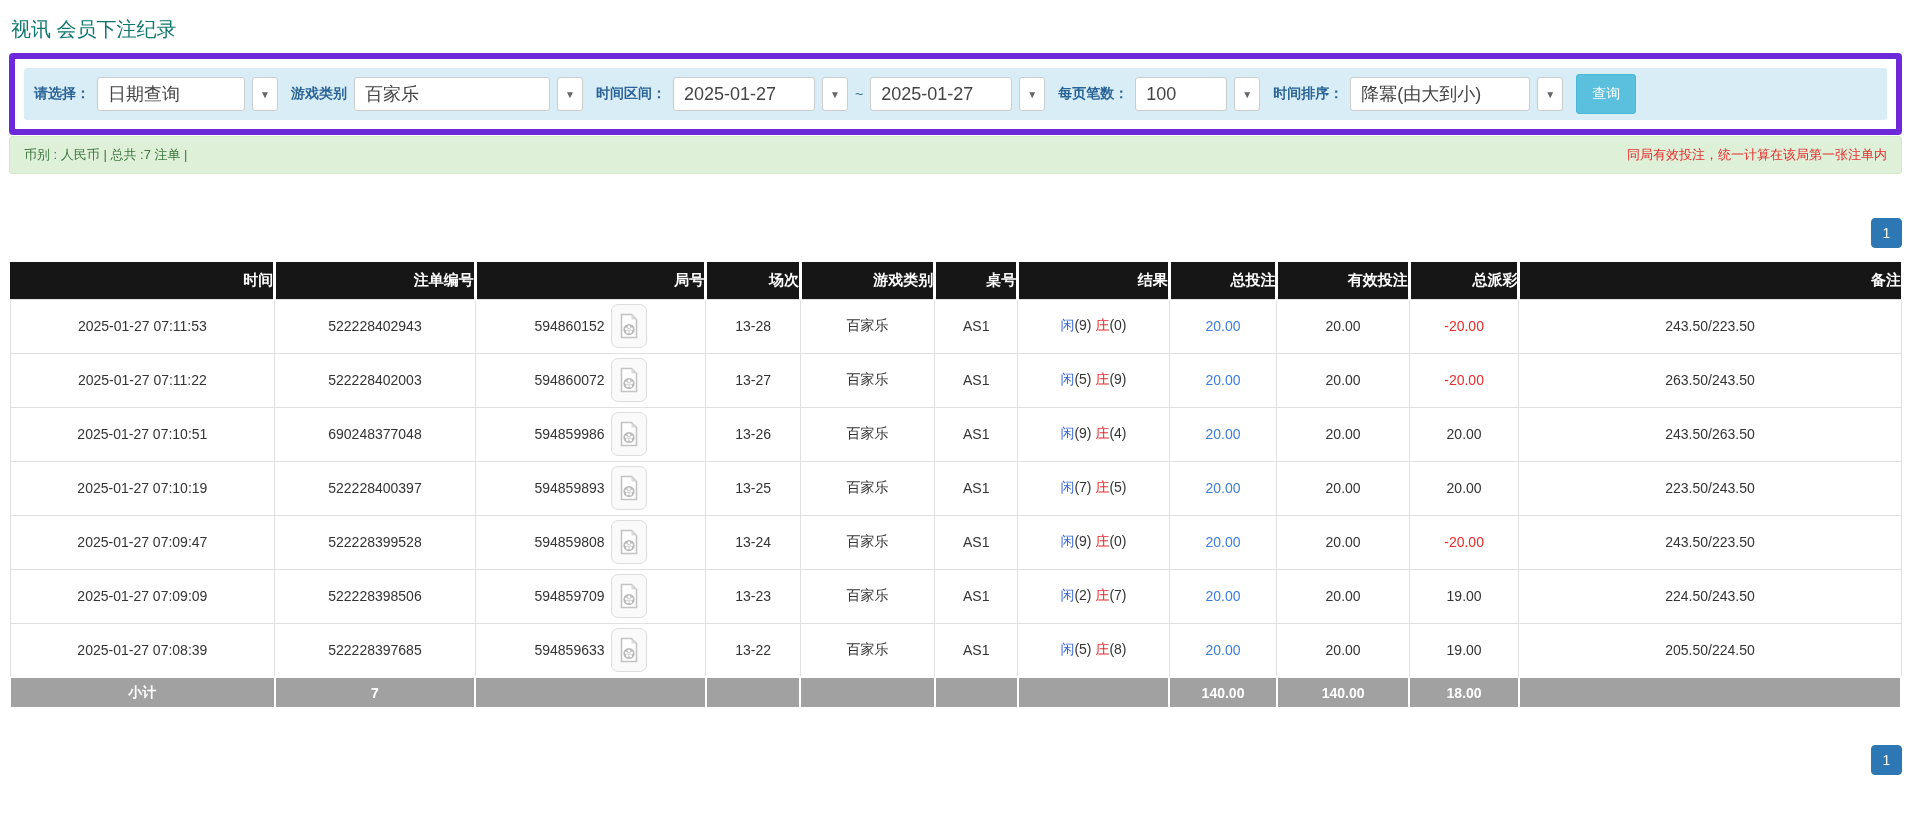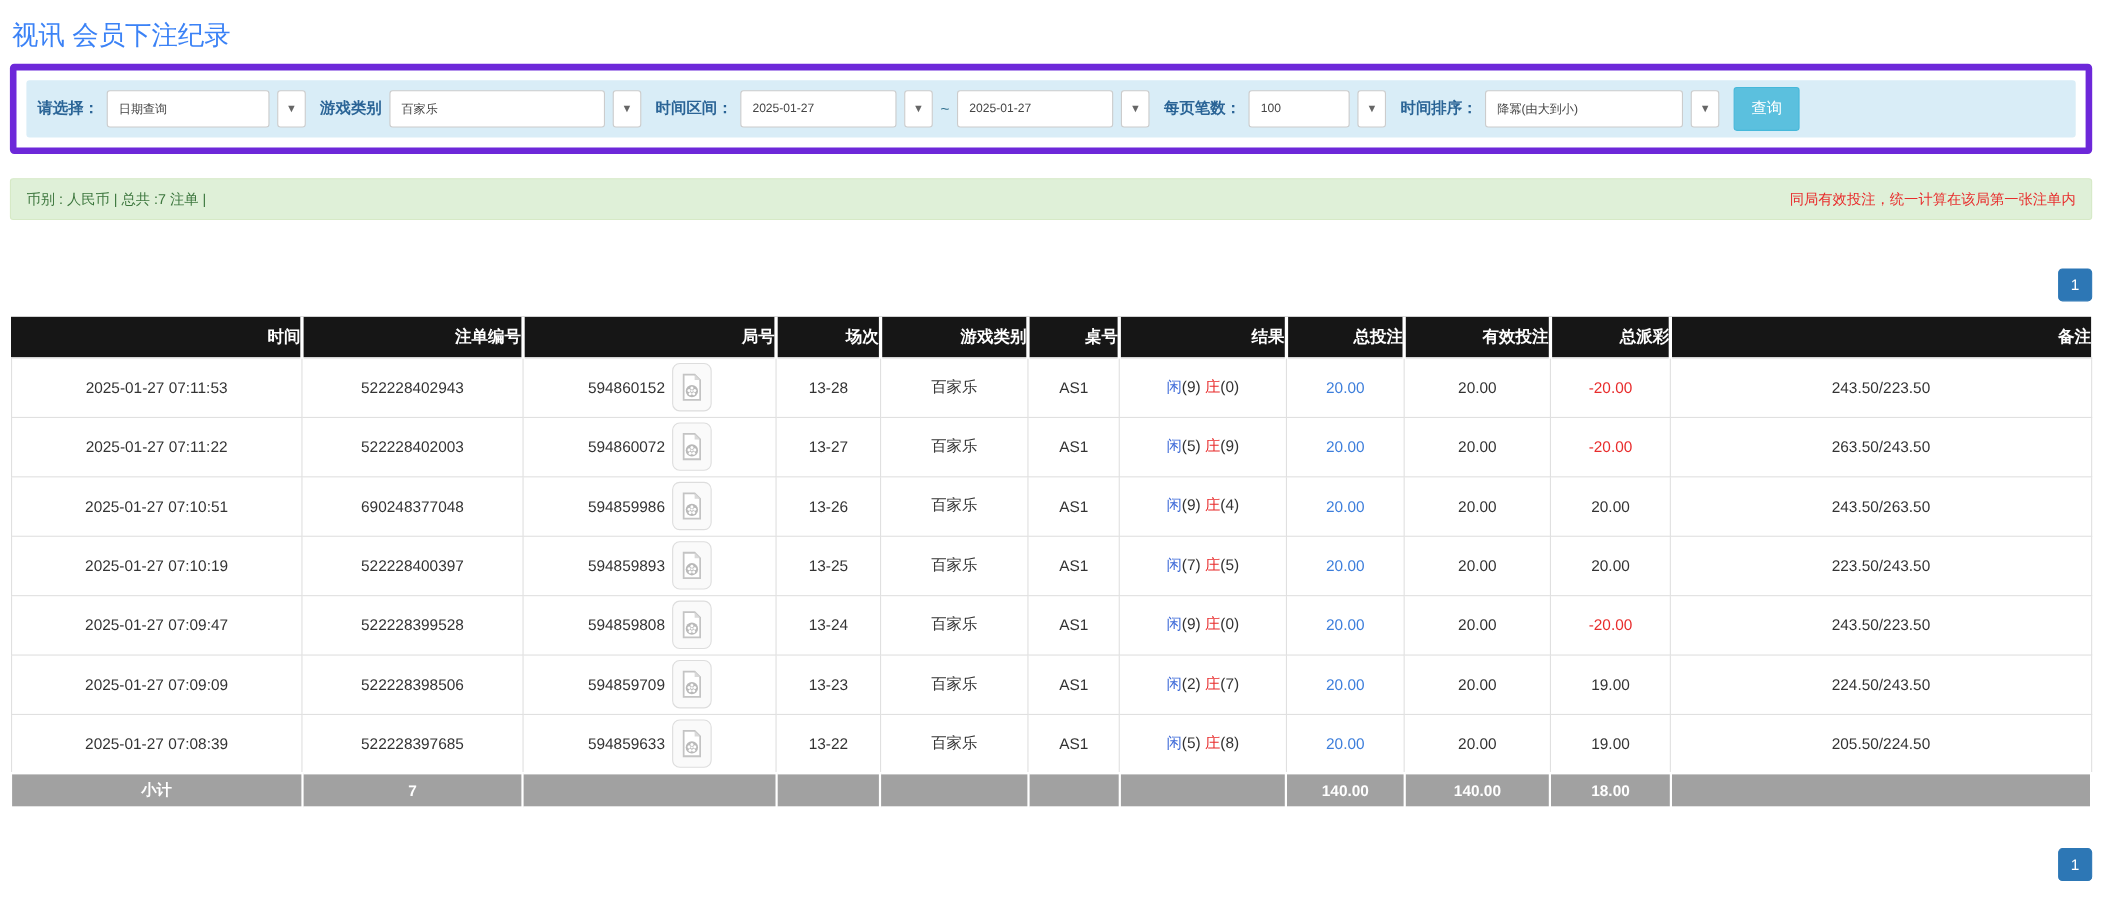--- a/index.html
+++ b/index.html
@@ -8,52 +8,52 @@
     --search_btn:#5bc0de; --filter_bg:#d9edf7; --label_blue:#2a6496;
     --success_bg:#dff0d8; --success_text:#3c763d; --warn_red:#e82c2c;
     --footer_bg:#a1a1a1;
   }
   *{box-sizing:border-box; margin:0; padding:0;}
   body{
     width:1911px; height:829px; overflow:hidden; background:#fff;
     font-family:"Liberation Sans","DejaVu Sans",sans-serif; color:#333;
     padding:16px 9px 0 9px;
   }
-  .page-title{font-size:24px; font-weight:400; color:#3b82f6; padding-left:2px;}
+  .page-title{font-size:20px; font-weight:400; color:#0f766e; padding-left:2px;}
 
   
   .filter-panel{
     margin-top:10px; border:6px solid #6d28d9; border-radius:4px;
     padding:9px; background:#fff;
   }
   .filter-strip{
     background:var(--filter_bg); border-radius:3px; padding:8px 10px;
     display:flex; align-items:center; gap:7px; height:52px;
   }
   .f-label{font-size:14px; font-weight:bold; color:var(--label_blue); white-space:nowrap; margin-left:6px;}
   .sel,.inp{
     background:#fff; border:1px solid #ccc; border-radius:3px; height:34px;
-    display:flex; align-items:center; padding:0 10px; font-size:11px; color:#444;
+    display:flex; align-items:center; padding:0 10px; font-size:18px; color:#444;
     white-space:nowrap;
   }
   .addon{
     background:#fff; border:1px solid #ccc; border-radius:3px; height:34px; width:26px;
     display:flex; align-items:center; justify-content:center; color:#666; font-size:10px;
   }
   .w-mode{width:148px;} .w-game{width:196px;} .w-date{width:142px;}
   .w-size{width:92px;} .w-sort{width:180px;}
   .tilde{color:#31708f; font-size:14px;}
   .search-btn{
     background:var(--search_btn); color:#fff; border:1px solid #46b8da; border-radius:3px;
     height:40px; padding:0 15px; font-size:14px; margin-left:6px; cursor:pointer;
   }
 
   
   .summary-bar{
-    margin-top:22px; background:var(--success_bg); border:1px solid #d6e9c6; border-radius:3px;
+    margin-top:1px; background:var(--success_bg); border:1px solid #d6e9c6; border-radius:3px;
     padding:9px 14px; display:flex; justify-content:space-between; align-items:center;
   }
   .summary-left{color:var(--success_text); font-size:13px;}
   .summary-right{color:var(--warn_red); font-size:13px;}
 
   
   .pager{display:flex; justify-content:flex-end;}
   .pager-top{margin-top:44px;}
   .pager-bottom{margin-top:36px;}
   .page-btn{

